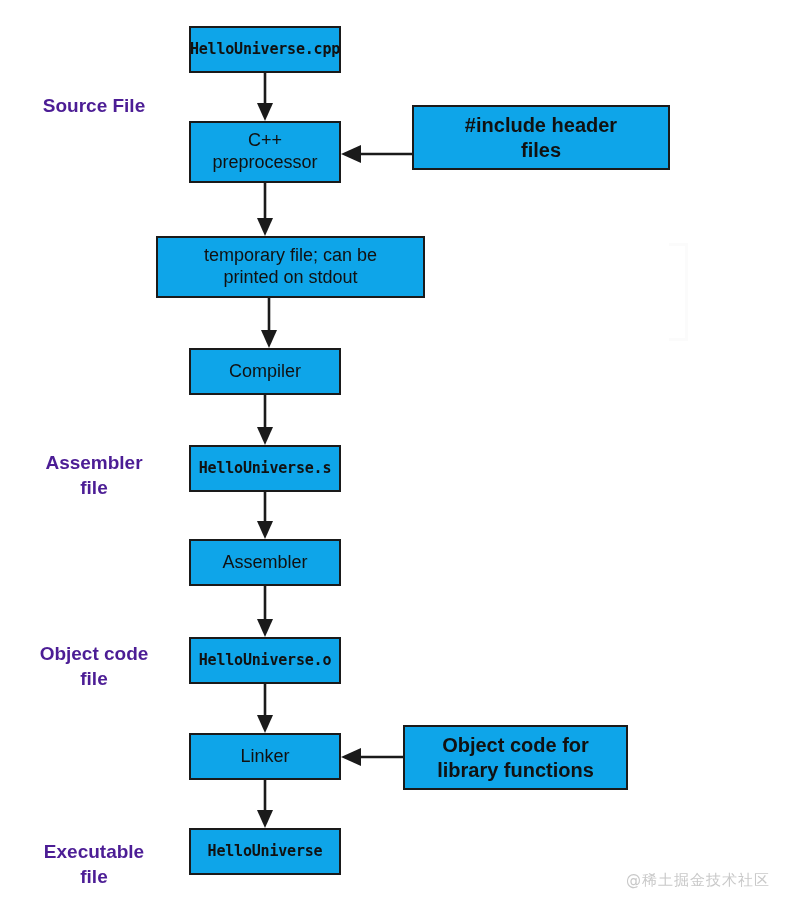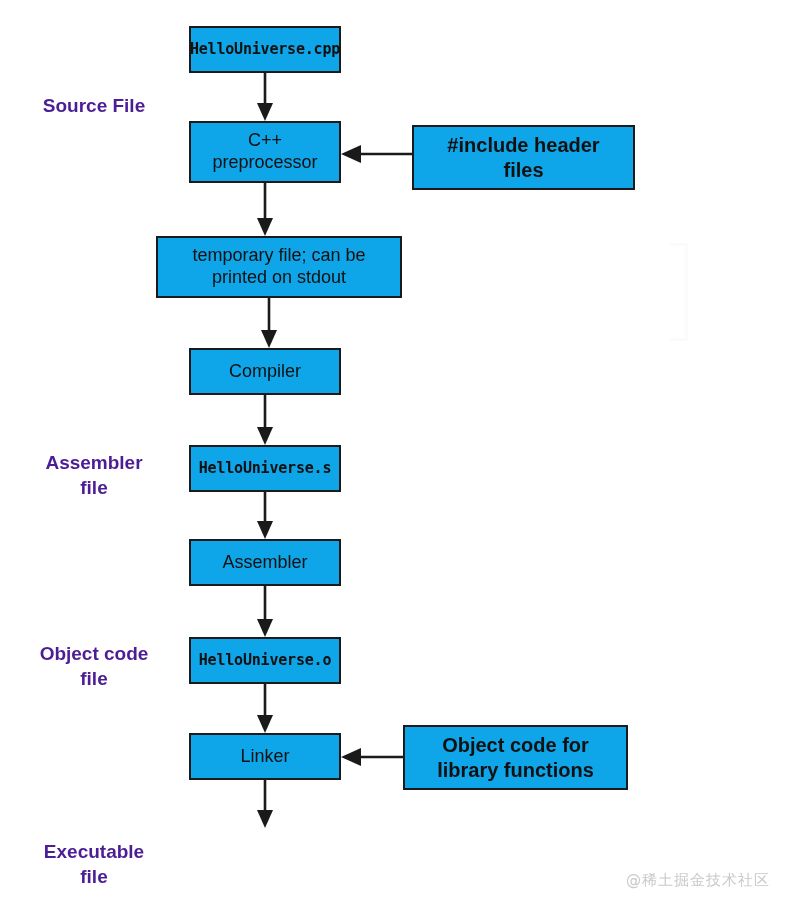--- a/index.html
+++ b/index.html
@@ -96,39 +96,40 @@
 file</div>
 
   <div class="stage-label" style="left:24px; top:839px; width:140px;">Executable
 file</div>
 
   <div class="node mono" style="left:189px; top:26px; width:152px; height:47px;">HelloUniverse.cpp</div>
 
   <div class="node plain" style="left:189px; top:121px; width:152px; height:62px; white-space:pre-line;">C++
 preprocessor</div>
 
-  <div class="node strong" style="left:412px; top:125px; width:223px; height:65px; white-space:pre-line;">#include header
+  <div class="node strong" style="left:412px; top:105px; width:258px; height:65px; white-space:pre-line;">#include header
 files</div>
 
-  <div class="node plain" style="left:156px; top:236px; width:246px; height:62px; white-space:pre-line;">temporary file; can be
+  <div class="node plain" style="left:156px; top:236px; width:269px; height:62px; white-space:pre-line;">temporary file; can be
 printed on stdout</div>
 
   <div class="node plain" style="left:189px; top:348px; width:152px; height:47px;">Compiler</div>
 
   <div class="node mono" style="left:189px; top:445px; width:152px; height:47px;">HelloUniverse.s</div>
 
   <div class="node plain" style="left:189px; top:539px; width:152px; height:47px;">Assembler</div>
 
   <div class="node mono" style="left:189px; top:637px; width:152px; height:47px;">HelloUniverse.o</div>
 
   <div class="node plain" style="left:189px; top:733px; width:152px; height:47px;">Linker</div>
 
   <div class="node strong" style="left:403px; top:725px; width:225px; height:65px; white-space:pre-line;">Object code for
 library functions</div>
 
+  <div class="node mono" style="left:189px; top:828px; width:152px; height:47px;">HelloUniverse</div>
 
   <svg class="conn" style="left:0; top:0; width:786px; height:918px;">
 
     <line x1="265" y1="73" x2="265" y2="108"></line>
     <polygon points="265,121 257,103 273,103"></polygon>
 
     <line x1="265" y1="183" x2="265" y2="223"></line>
     <polygon points="265,236 257,218 273,218"></polygon>
 
     <line x1="269" y1="298" x2="269" y2="335"></line>

